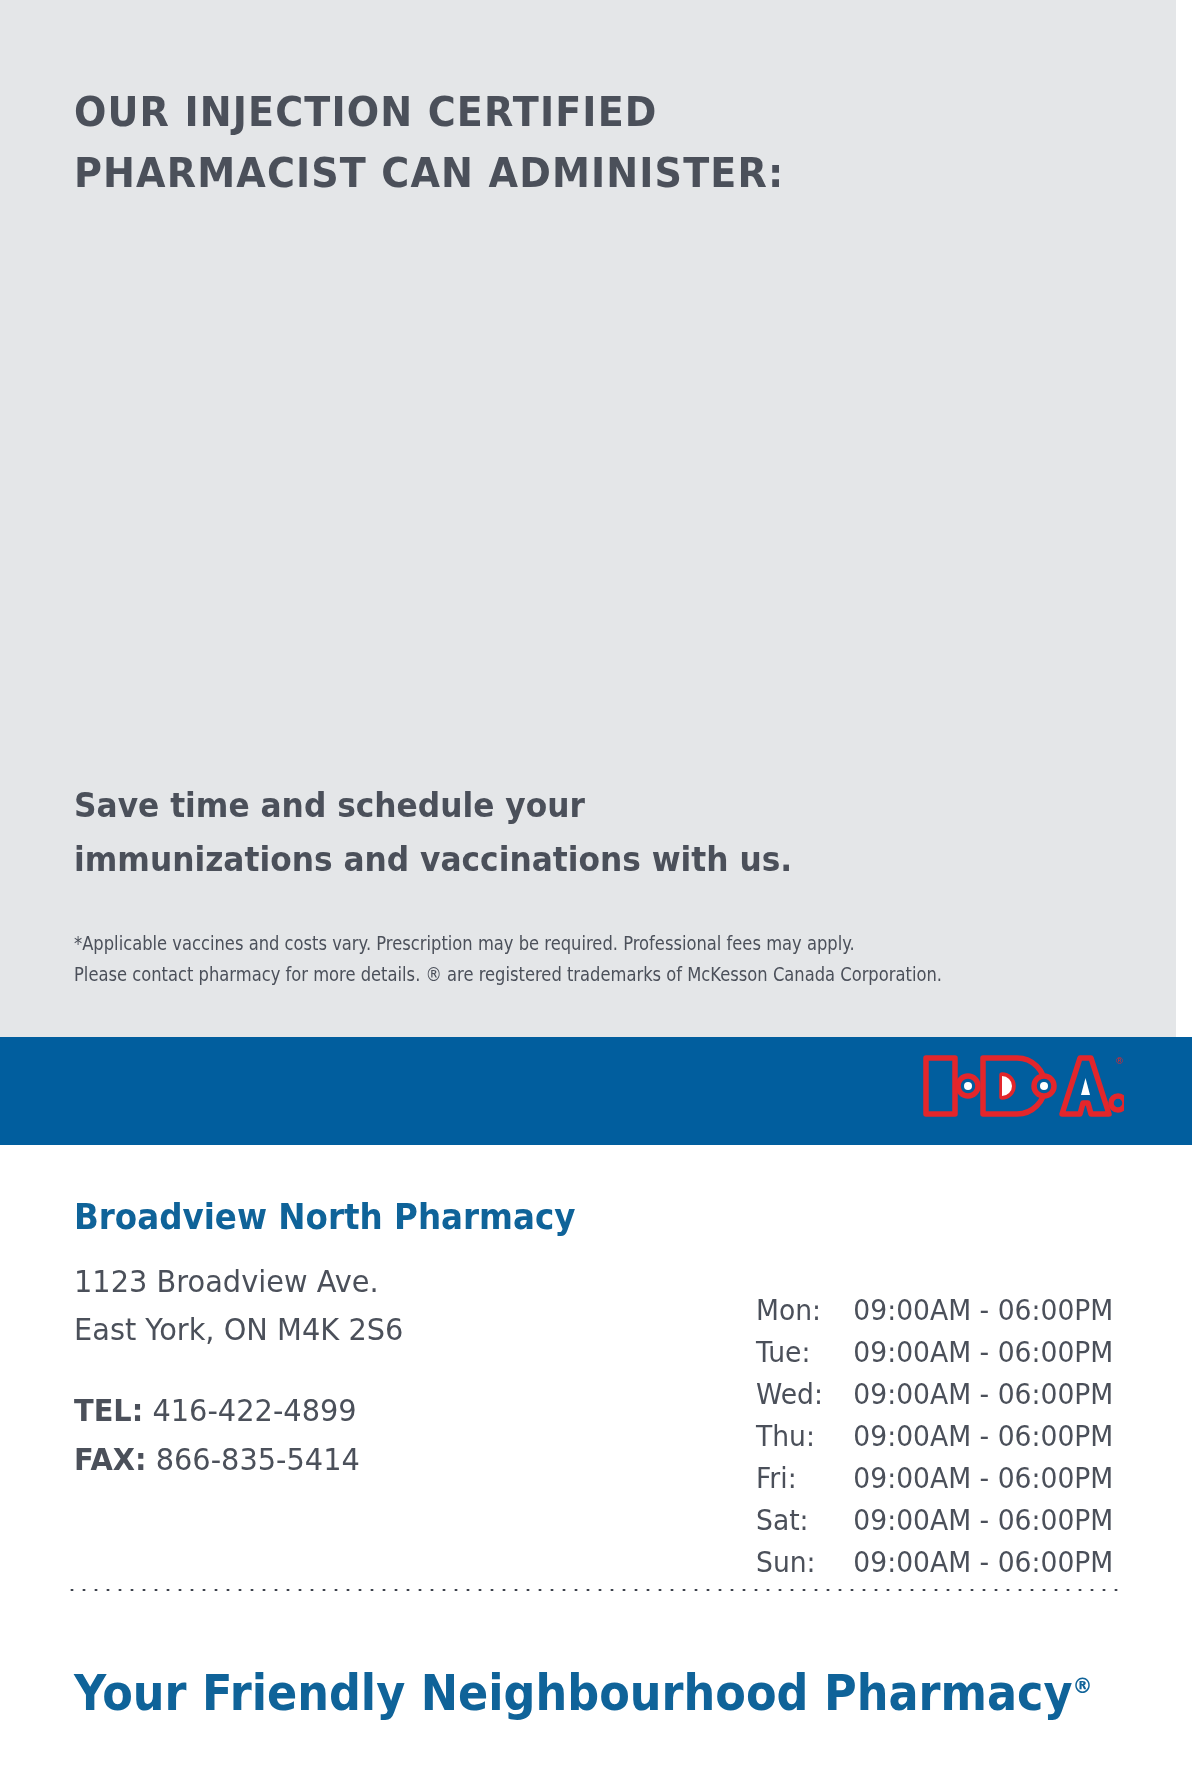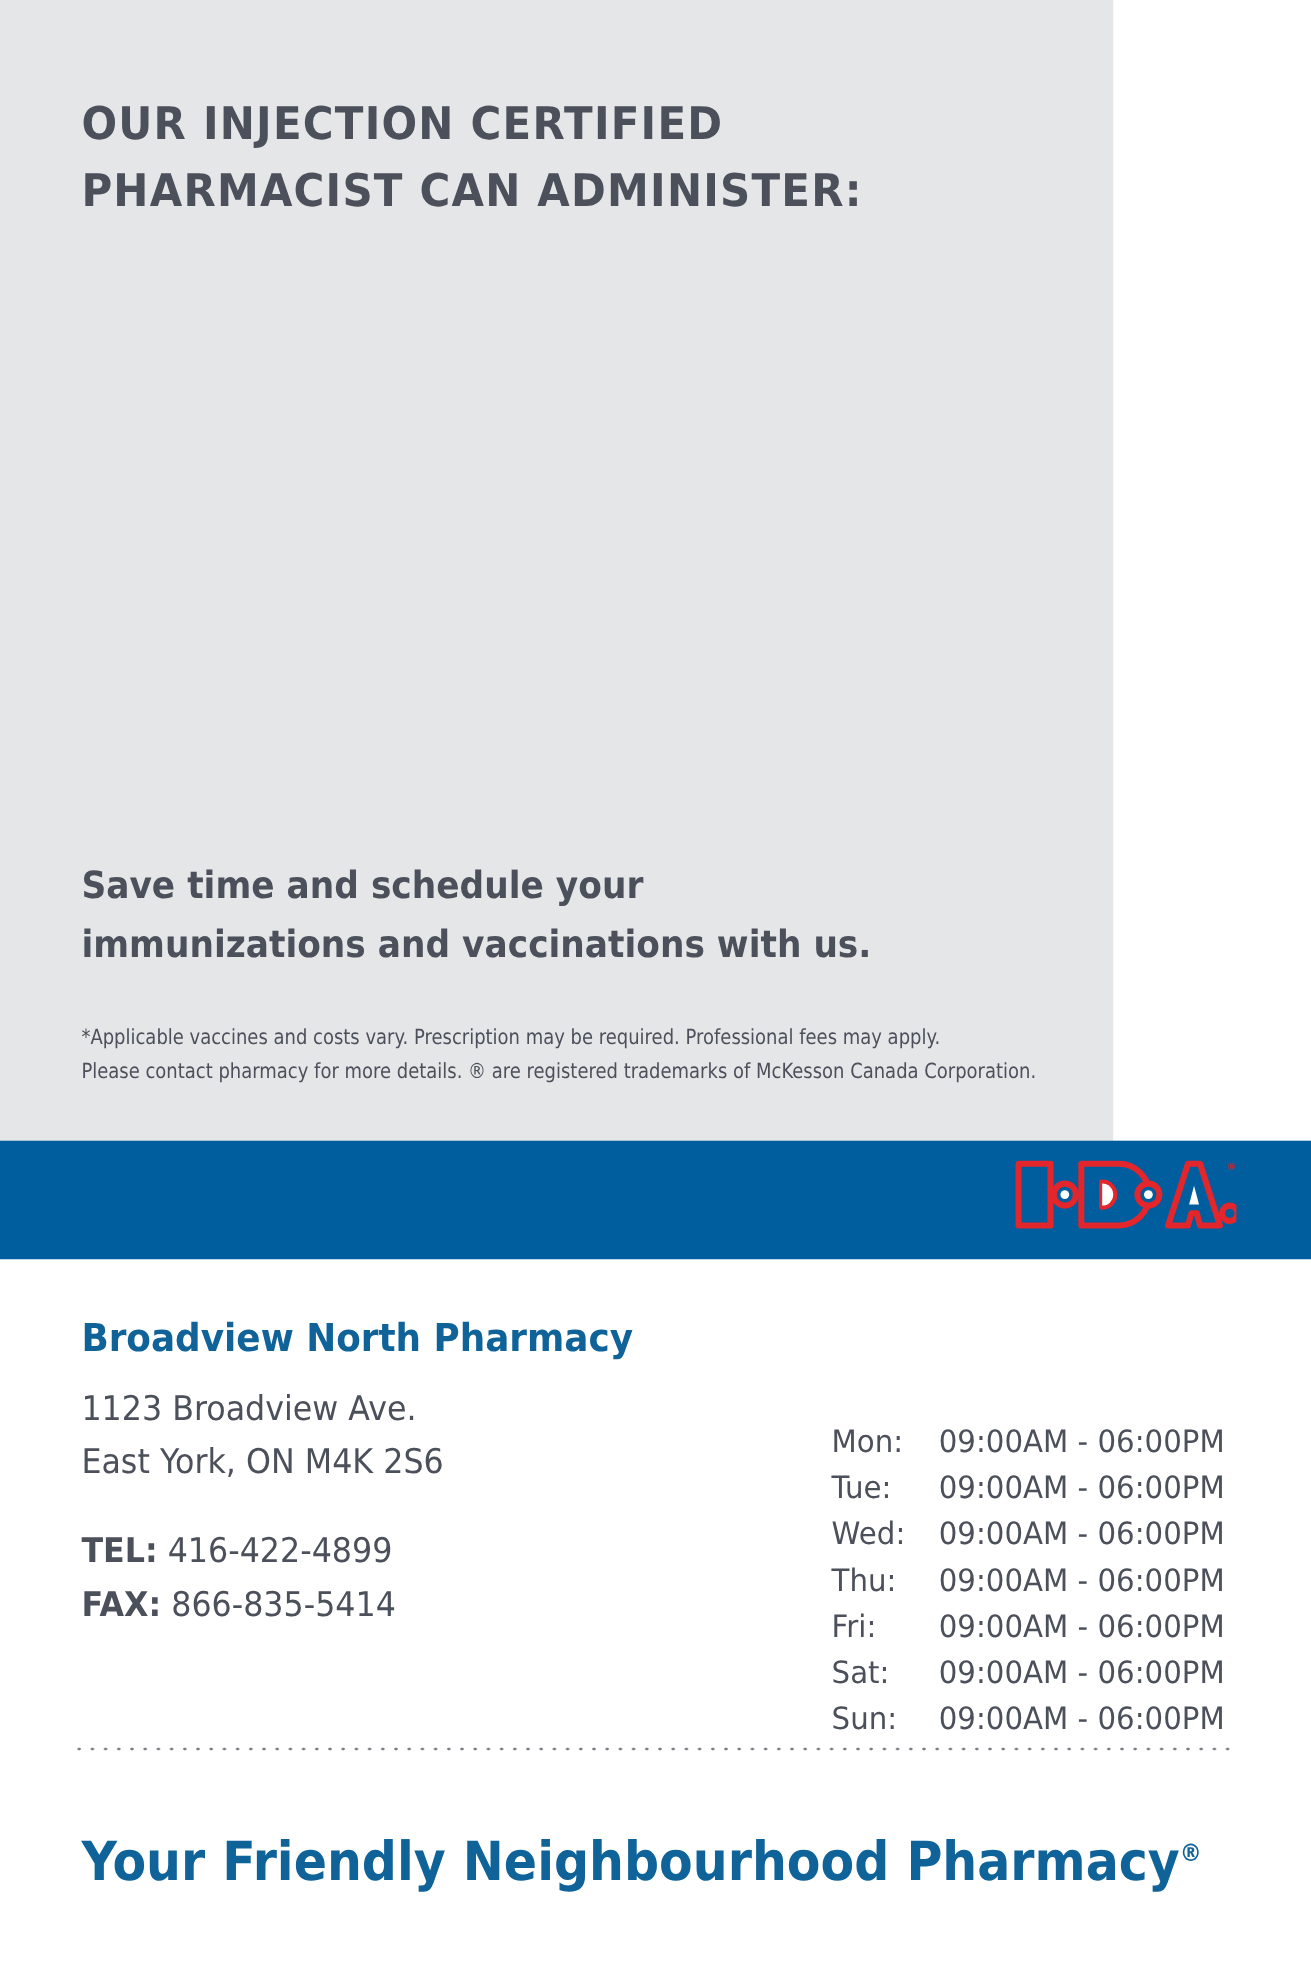--- a/index.html
+++ b/index.html
@@ -21,21 +21,21 @@
     width: 1192px;
     height: 1785px;
     background: #ffffff;
   }
 
   
   .gray-panel {
     position: absolute;
     left: 0;
     top: 0;
-    width: 1012px;
+    width: 1176px;
     height: 1037px;
     background: #e4e6e8;
   }
 
   .headline {
     position: absolute;
     left: 74px;
     top: 82px;
     width: 880px;
     color: #4b505a;

